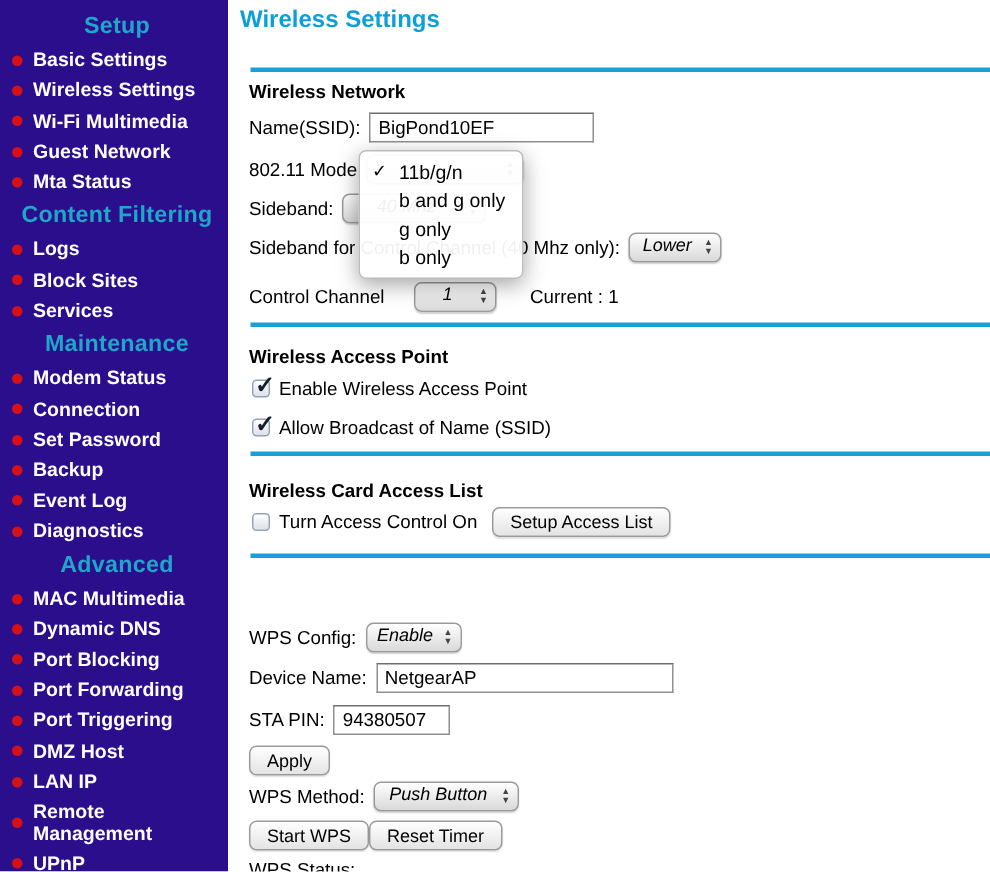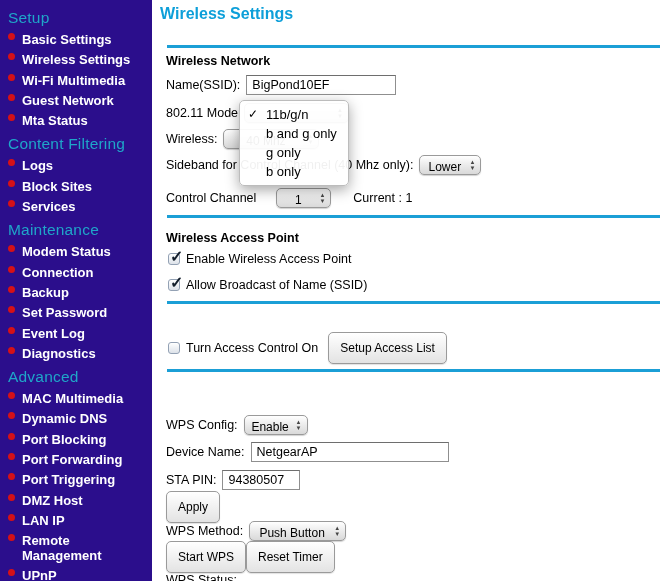--- a/index.html
+++ b/index.html
@@ -7,56 +7,56 @@
     width:660px;height:581px;position:relative;overflow:hidden;
     background:#ffffff;font-family:"Liberation Sans",sans-serif;
     -webkit-font-smoothing:antialiased;
   }
   
   .sidebar{
     position:absolute;left:0;top:0;width:152px;height:581px;
     background:#2b0e8c;box-sizing:border-box;padding-top:5px;
   }
   .side-header{
-    color:#1fa6c9;font-weight:normal;font-size:15.5px;
-    padding:4px 4px 3px 8px;letter-spacing:.2px;
+    color:#1fa6c9;font-weight:bold;font-size:15.5px;
+    padding:4px 4px 3px 8px;letter-spacing:.2px;text-align:center;
   }
   .side-item{
-    display:flex;gap:7px;
+    display:flex;align-items:center;gap:7px;
     padding:3px 4px 3px 8px;color:#ffffff;font-weight:bold;
     font-size:13px;line-height:1.1;cursor:pointer;
   }
   .side-item .label{max-width:112px;}
   .bullet{width:7px;height:7px;border-radius:50%;background:#d51117;flex:0 0 auto;}
   
   .main{position:absolute;left:152px;top:0;width:508px;height:581px;background:#fff;}
   .page-title{position:absolute;left:8px;top:5px;font-size:16px;font-weight:bold;color:#0d9fd9;}
   .rule{position:absolute;left:15px;right:0;height:3px;background:#1b9fd6;}
   .sec-h{position:absolute;left:14px;font-size:12.5px;font-weight:bold;color:#000;white-space:nowrap;}
   .row{position:absolute;left:14px;height:22px;display:flex;align-items:center;gap:6px;
        font-size:12.5px;color:#000;white-space:nowrap;}
   
   .tinput{
     height:18px;border:1px solid #8f8f8f;border-top-color:#6e6e6e;border-radius:0;
     font-family:inherit;font-size:12.5px;padding:0 5px;color:#000;background:#fff;outline:none;
   }
   
   .mselect{
-    position:relative;display:inline-flex;align-items:flex-end;justify-content:center;
+    position:relative;display:inline-flex;align-items:flex-start;justify-content:center;
     height:20px;box-sizing:border-box;border:1px solid #9a9a9a;border-radius:5px;
     background:linear-gradient(#ffffff,#ececec 48%,#d9d9d9);
     box-shadow:0 1px 1px rgba(0,0,0,.18);
-    padding:0 20px 0 9px;font-size:12px;color:#000;cursor:pointer;
+    padding:0 20px 0 9px;font-size:12px;color:#000;cursor:pointer;font-style:italic;
   }
   .stepper{position:absolute;right:5px;top:3px;display:flex;flex-direction:column;
            align-items:center;color:#444;}
   .stepper span{font-size:6px;line-height:6px;}
   
   .mbtn{
-    display:inline-flex;align-items:center;justify-content:center;height:32px;box-sizing:border-box;
+    display:inline-flex;align-items:center;justify-content:center;height:20px;box-sizing:border-box;
     border:1px solid #9a9a9a;border-radius:5px;padding:0 11px;
     background:linear-gradient(#ffffff,#e3e3e3);box-shadow:0 1px 1px rgba(0,0,0,.12);
     font-size:12px;color:#000;cursor:pointer;font-family:inherit;
   }
   
   .mcb{
     width:12px;height:12px;flex:0 0 auto;position:relative;box-sizing:border-box;
     border:1px solid #93a1b4;border-radius:3px;
     background:linear-gradient(#feffff,#dde2e9);box-shadow:inset 0 1px 1px rgba(255,255,255,.8);
   }
@@ -122,25 +122,25 @@
     <div class="side-item">
       <span class="bullet"></span>
       <span class="label">Modem Status</span>
     </div>
     <div class="side-item">
       <span class="bullet"></span>
       <span class="label">Connection</span>
     </div>
     <div class="side-item">
       <span class="bullet"></span>
+      <span class="label">Set Password</span>
+    </div>
+    <div class="side-item">
+      <span class="bullet"></span>
       <span class="label">Backup</span>
-    </div>
-    <div class="side-item">
-      <span class="bullet"></span>
-      <span class="label">Set Password</span>
     </div>
     <div class="side-item">
       <span class="bullet"></span>
       <span class="label">Event Log</span>
     </div>
     <div class="side-item">
       <span class="bullet"></span>
       <span class="label">Diagnostics</span>
     </div>
     <div class="side-header">Advanced</div>
@@ -198,21 +198,21 @@
     <span>802.11 Mode</span>
     <span class="mselect" style="width:105px">
       <span class="stepper">
           <span>▲</span>
           <span>▼</span>
         </span>
     </span>
   </div>
 
   <div class="row under" style="top:128px">
-    <span>Wireless:</span>
+    <span>Sideband:</span>
     <span class="mselect" style="width:96px">
       <span class="ghost-text">40 Mhz</span>
       <span class="stepper">
           <span>▲</span>
           <span>▼</span>
         </span>
     </span>
   </div>
 
   <div class="row under" style="top:154px">
@@ -252,20 +252,21 @@
     <span class="mcb checked"></span>
     <span>Enable Wireless Access Point</span>
   </div>
   <div class="row" style="top:274px;left:16px">
     <span class="mcb checked"></span>
     <span>Allow Broadcast of Name (SSID)</span>
   </div>
 
   <div class="rule" style="top:301px"></div>
 
+  <div class="sec-h" style="top:320px">Wireless Card Access List</div>
   <div class="row" style="top:336px;left:16px;height:24px">
     <span class="mcb"></span>
     <span>Turn Access Control On</span>
     <button class="mbtn" style="margin-left:4px">Setup Access List</button>
   </div>
 
   <div class="rule" style="top:369px"></div>
 
 
   <div class="row" style="top:414px">

